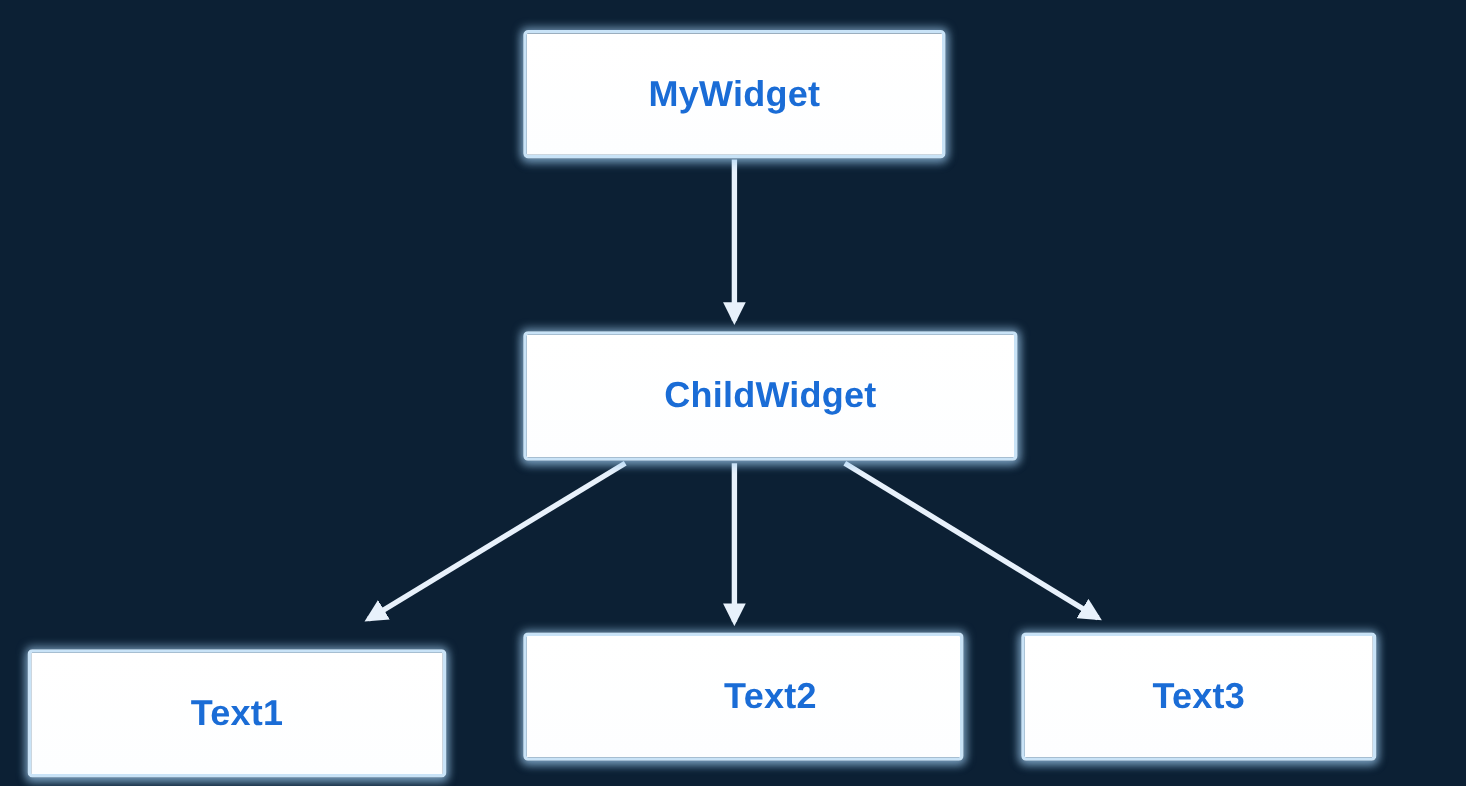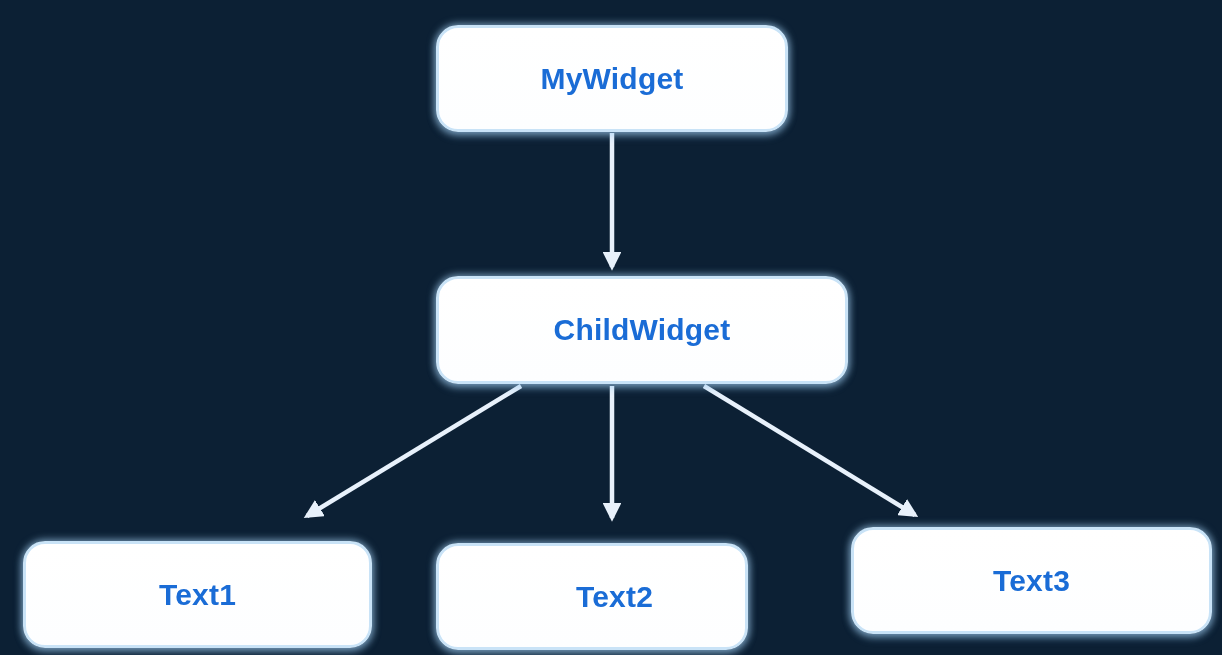--- a/index.html
+++ b/index.html
@@ -24,37 +24,37 @@
   .edges-layer {
     position: absolute;
     left: 0; top: 0;
     width: 1222px; height: 655px;
     pointer-events: none;
   }
   .node {
     position: absolute;
     background: linear-gradient(180deg, #ffffff 0%, #fdfeff 100%);
     border: 3px solid var(--box-border);
-    border-radius: 22px;
+    border-radius: 4px;
     box-shadow: 0 0 7px 2px var(--glow), 0 4px 8px rgba(150, 200, 240, 0.35);
     display: flex;
     align-items: center;
     justify-content: center;
   }
   .node .label {
     color: var(--label);
     font-size: 30px;
     font-weight: 700;
     letter-spacing: 0.2px;
   }
   .node-mywidget    { left: 436px; top: 25px;  width: 352px; height: 107px; }
   .node-childwidget { left: 436px; top: 276px; width: 412px; height: 108px; }
   .node-text1       { left: 23px;  top: 527px; width: 349px; height: 107px; margin-top: 14px; }
-  .node-text2       { left: 436px; top: 543px; width: 312px; height: 107px; padding-left: 45px; }
-  .node-text3       { left: 851px; top: 527px; width: 361px; height: 107px; }
+  .node-text2       { left: 436px; top: 527px; width: 367px; height: 107px; padding-left: 45px; }
+  .node-text3       { left: 851px; top: 527px; width: 296px; height: 107px; }
 </style>
 </head>
 <body>
 
 <div class="canvas">
 
   <svg class="edges-layer" width="1222" height="655" viewBox="0 0 1222 655" xmlns="http://www.w3.org/2000/svg">
     <defs>
       <marker id="arrowhead" viewBox="0 0 10 10" refX="8" refY="5" markerWidth="4.2" markerHeight="4.2" orient="auto-start-reverse" markerUnits="strokeWidth">
         <path d="M 0 0 L 10 5 L 0 10 z" fill="#e8f1fb"></path>

